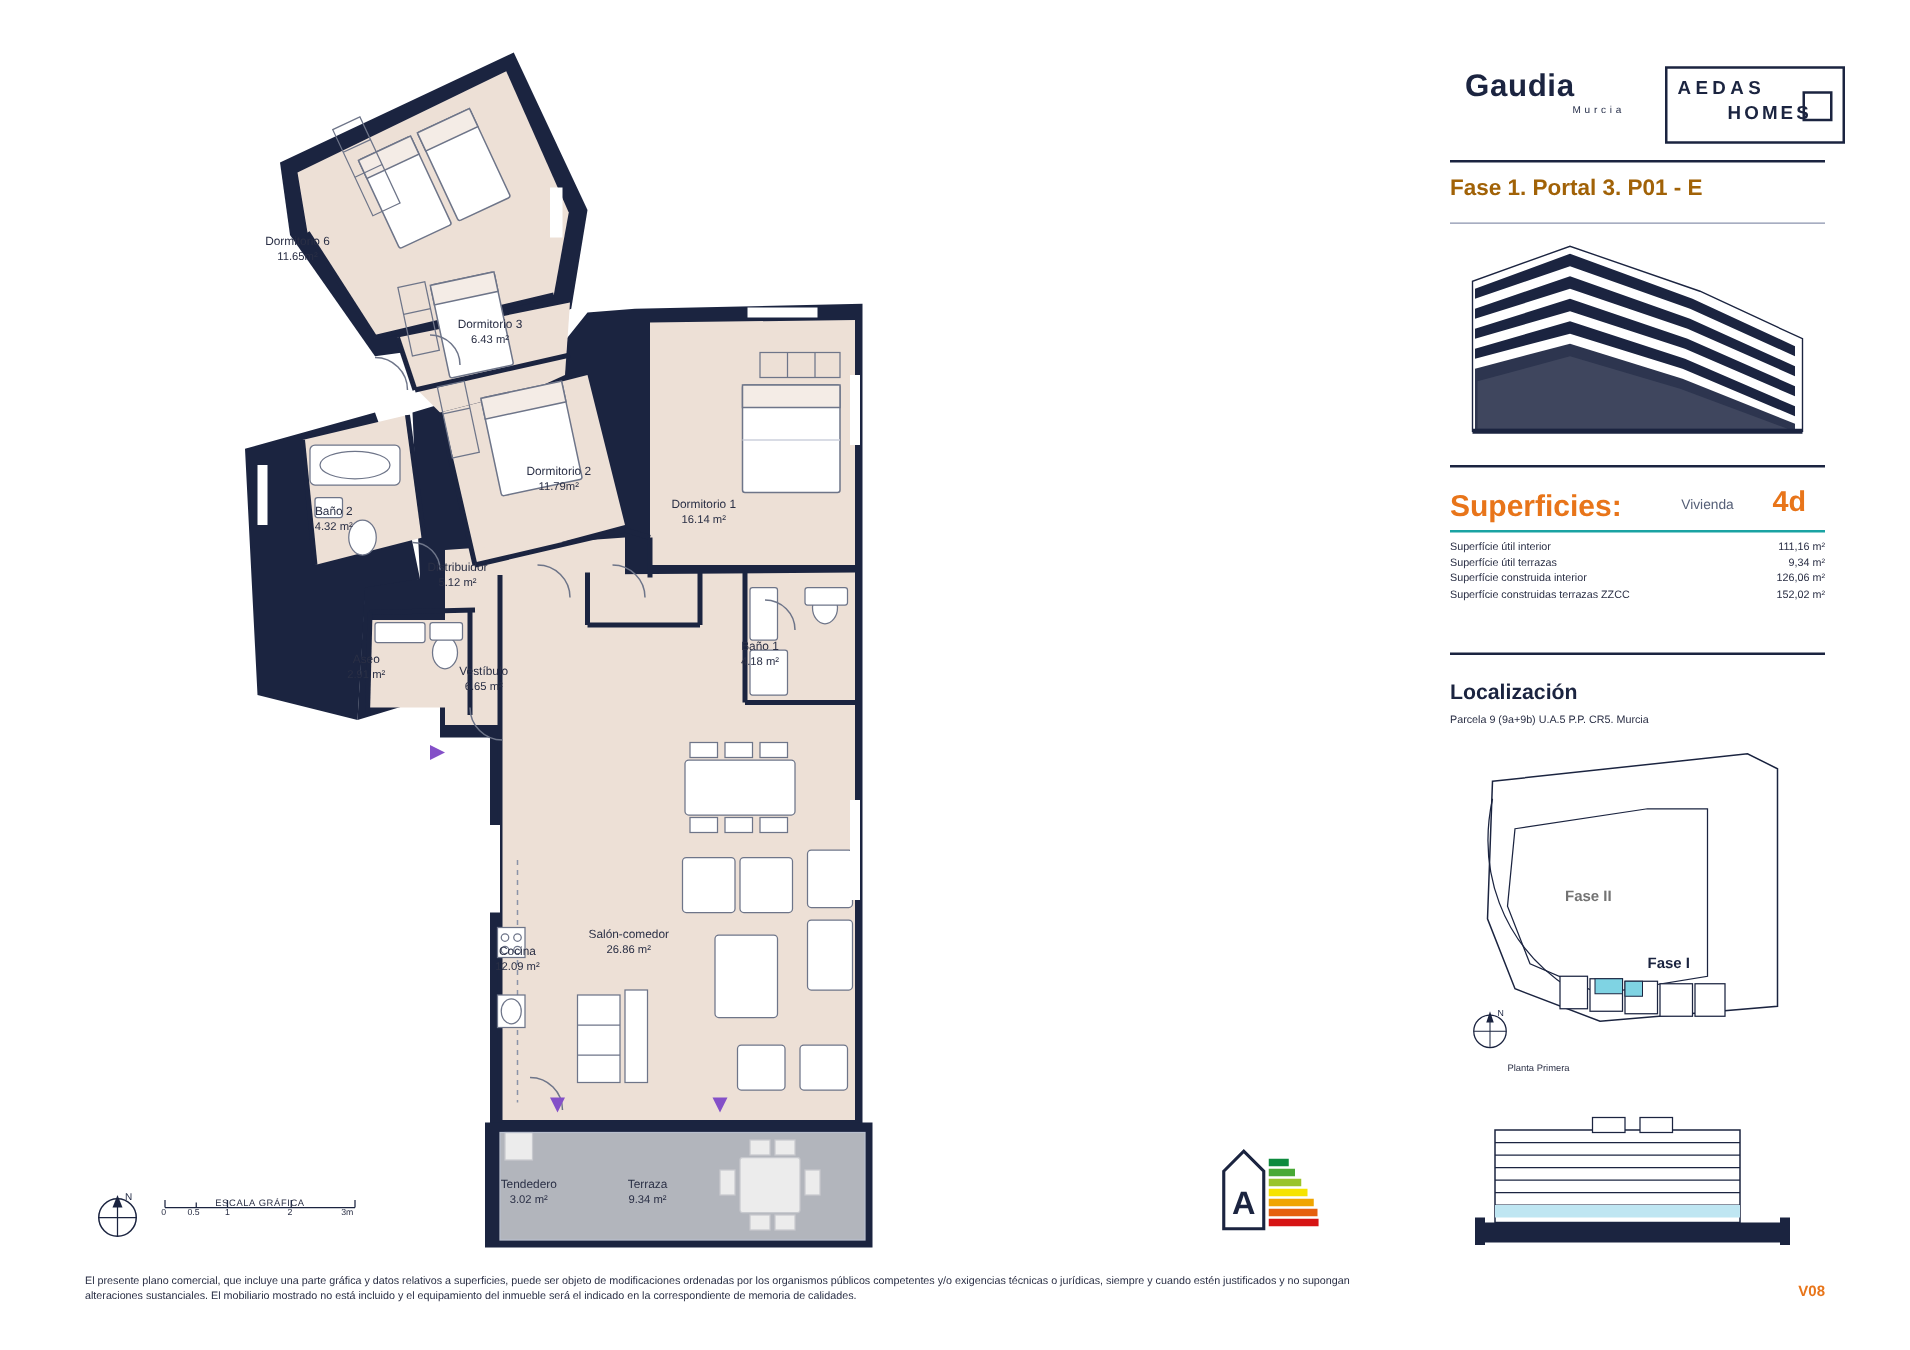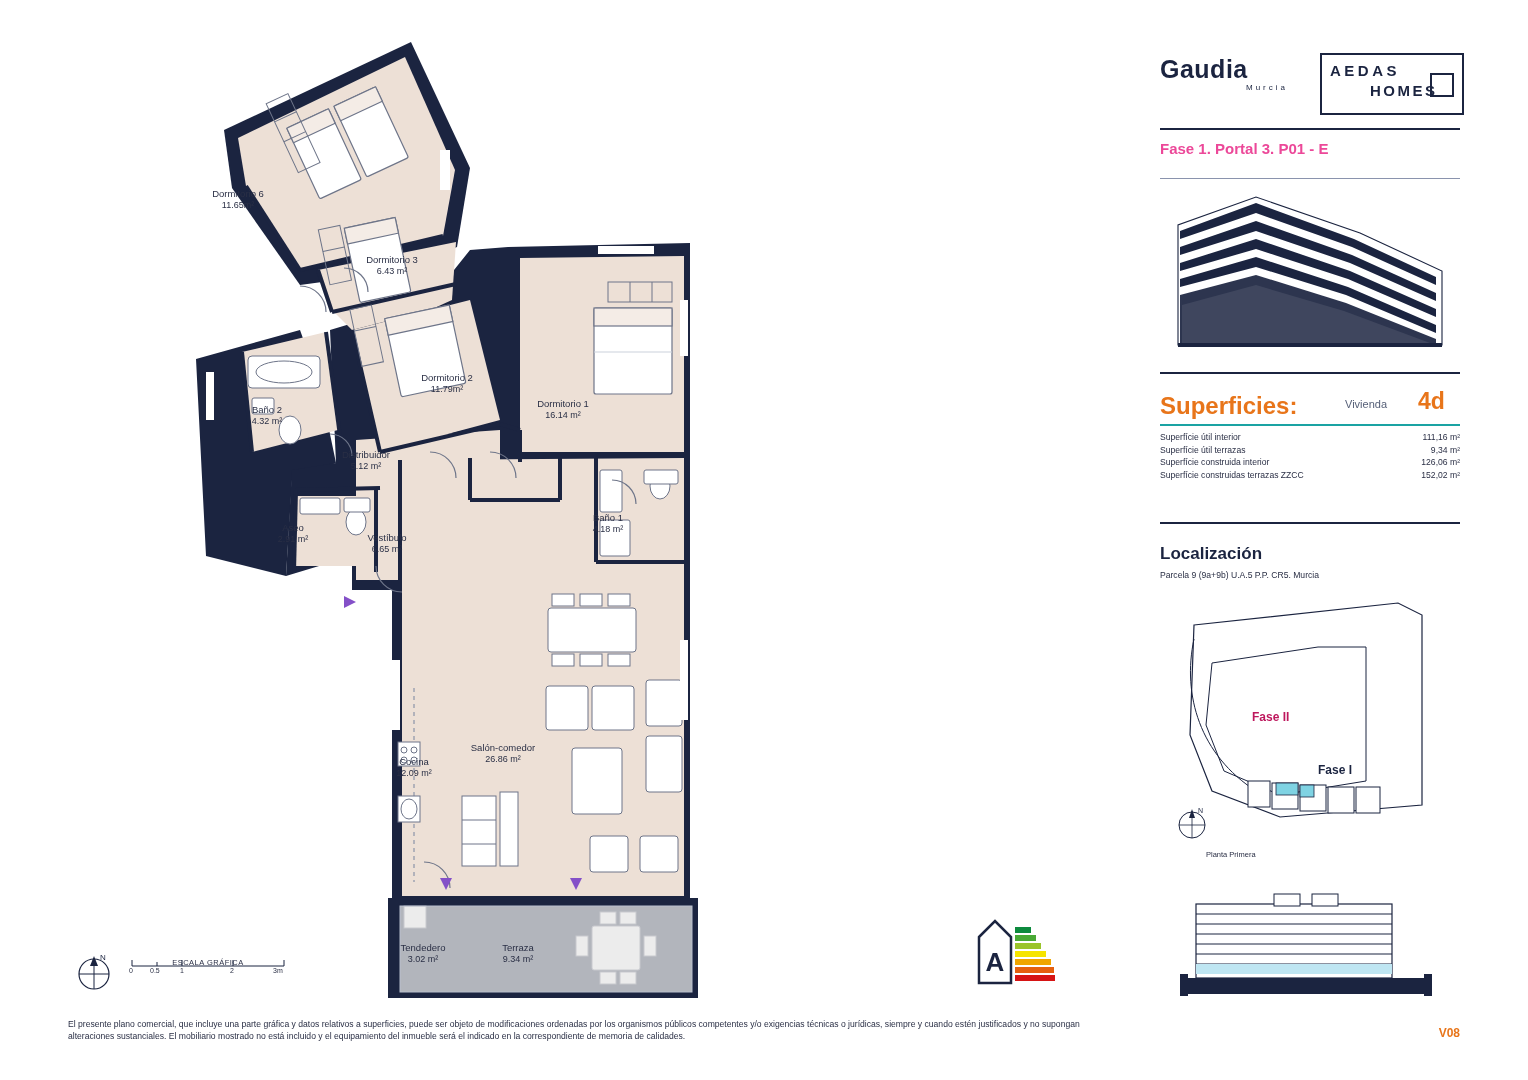--- a/index.html
+++ b/index.html
@@ -25,50 +25,50 @@
   .scalebar .nums span{position:absolute;top:0;}
 
   
   .energy{position:absolute;left:975px;top:915px;width:80px;height:75px;}
 
   
   .footer{position:absolute;left:68px;top:1018px;width:1060px;font-size:8.6px;line-height:1.45;color:#2a2f45;}
 
   
   .panel{position:absolute;left:1160px;top:0;width:310px;height:1080px;}
-  .brand{position:absolute;left:0;top:55px;width:300px;height:62px;text-align:center;}
+  .brand{position:absolute;left:12px;top:55px;width:300px;height:62px;text-align:center;}
   .brand .gaudia{position:absolute;left:0;top:0;font-size:25px;font-weight:bold;letter-spacing:.5px;color:#1b2440;}
   .brand .murcia{position:absolute;left:86px;top:28px;font-size:8px;letter-spacing:3px;color:#1b2440;}
   .brand .aedas{position:absolute;left:160px;top:-2px;width:140px;height:58px;border:2px solid #1b2440;}
   .brand .aedas .l1{position:absolute;left:8px;top:7px;font-size:15px;font-weight:bold;letter-spacing:3.5px;}
   .brand .aedas .l2{position:absolute;left:8px;top:27px;font-size:15px;font-weight:bold;letter-spacing:2.5px;margin-left:40px;}
   .brand .aedas .sq{position:absolute;right:8px;top:18px;width:20px;height:20px;border:2px solid #1b2440;}
 
   .rule{position:absolute;background:#1b2440;height:2px;}
   .rule.thin{height:1px;background:#8a93ad;}
   .rule.teal{background:#1aa3a3;height:1.5px;}
 
-  .faseTitle{position:absolute;left:0;top:140px;font-size:15px;font-weight:bold;color:#ec4899;}
+  .faseTitle{position:absolute;left:0;top:140px;font-size:18px;font-weight:bold;color:#a16207;}
 
   .buildingArt{position:absolute;left:0;top:185px;width:300px;height:175px;}
 
   .supTitle{position:absolute;left:0;top:392px;font-size:24px;font-weight:bold;color:#e8751a;}
   .vivLabel{position:absolute;left:185px;top:398px;font-size:11px;color:#555f77;}
   .vivVal{position:absolute;left:258px;top:388px;font-size:23px;font-weight:bold;color:#e8751a;text-align:right;}
 
   .supList{position:absolute;left:0;top:432px;width:300px;font-size:8.6px;color:#2a2f45;}
   .supList .row{position:relative;height:12.5px;}
   .supList .row .k{position:absolute;left:0;top:0;}
   .supList .row .v{position:absolute;right:0;top:0;text-align:right;}
 
   .locTitle{position:absolute;left:0;top:544px;font-size:17px;font-weight:bold;color:#1b2440;}
   .locSub{position:absolute;left:0;top:570px;font-size:8.6px;color:#2a2f45;}
 
   .siteMap{position:absolute;left:0;top:585px;width:300px;height:275px;}
-  .siteMap .fase2{position:absolute;left:92px;top:125px;font-size:12px;font-weight:bold;color:#be185d;}
+  .siteMap .fase2{position:absolute;left:92px;top:125px;font-size:12px;font-weight:bold;color:#737373;}
   .siteMap .fase1{position:absolute;left:158px;top:178px;font-size:12px;font-weight:bold;color:#1b2440;}
   .siteMap .plantaLbl{position:absolute;left:46px;top:265px;font-size:7.5px;color:#2a2f45;}
 
   .sectionArt{position:absolute;left:20px;top:890px;width:260px;height:110px;}
 
   .vcode{position:absolute;right:10px;top:1026px;font-size:12px;font-weight:bold;color:#e8751a;}
 </style>
 </head>
 <body>
 

